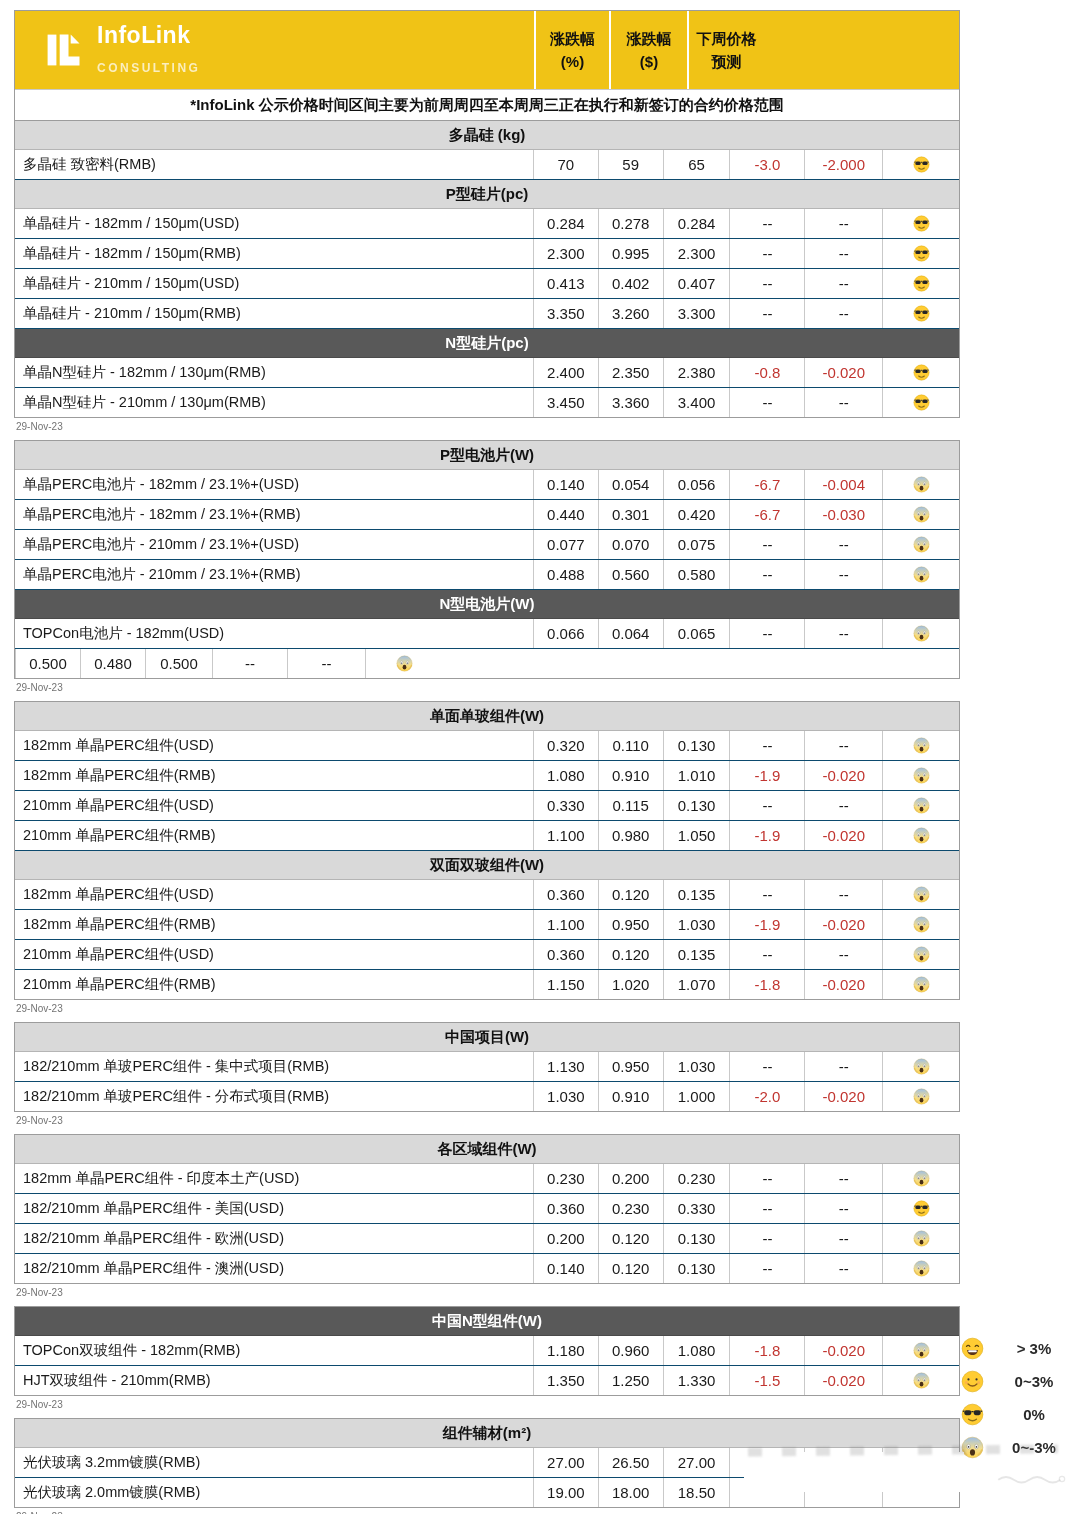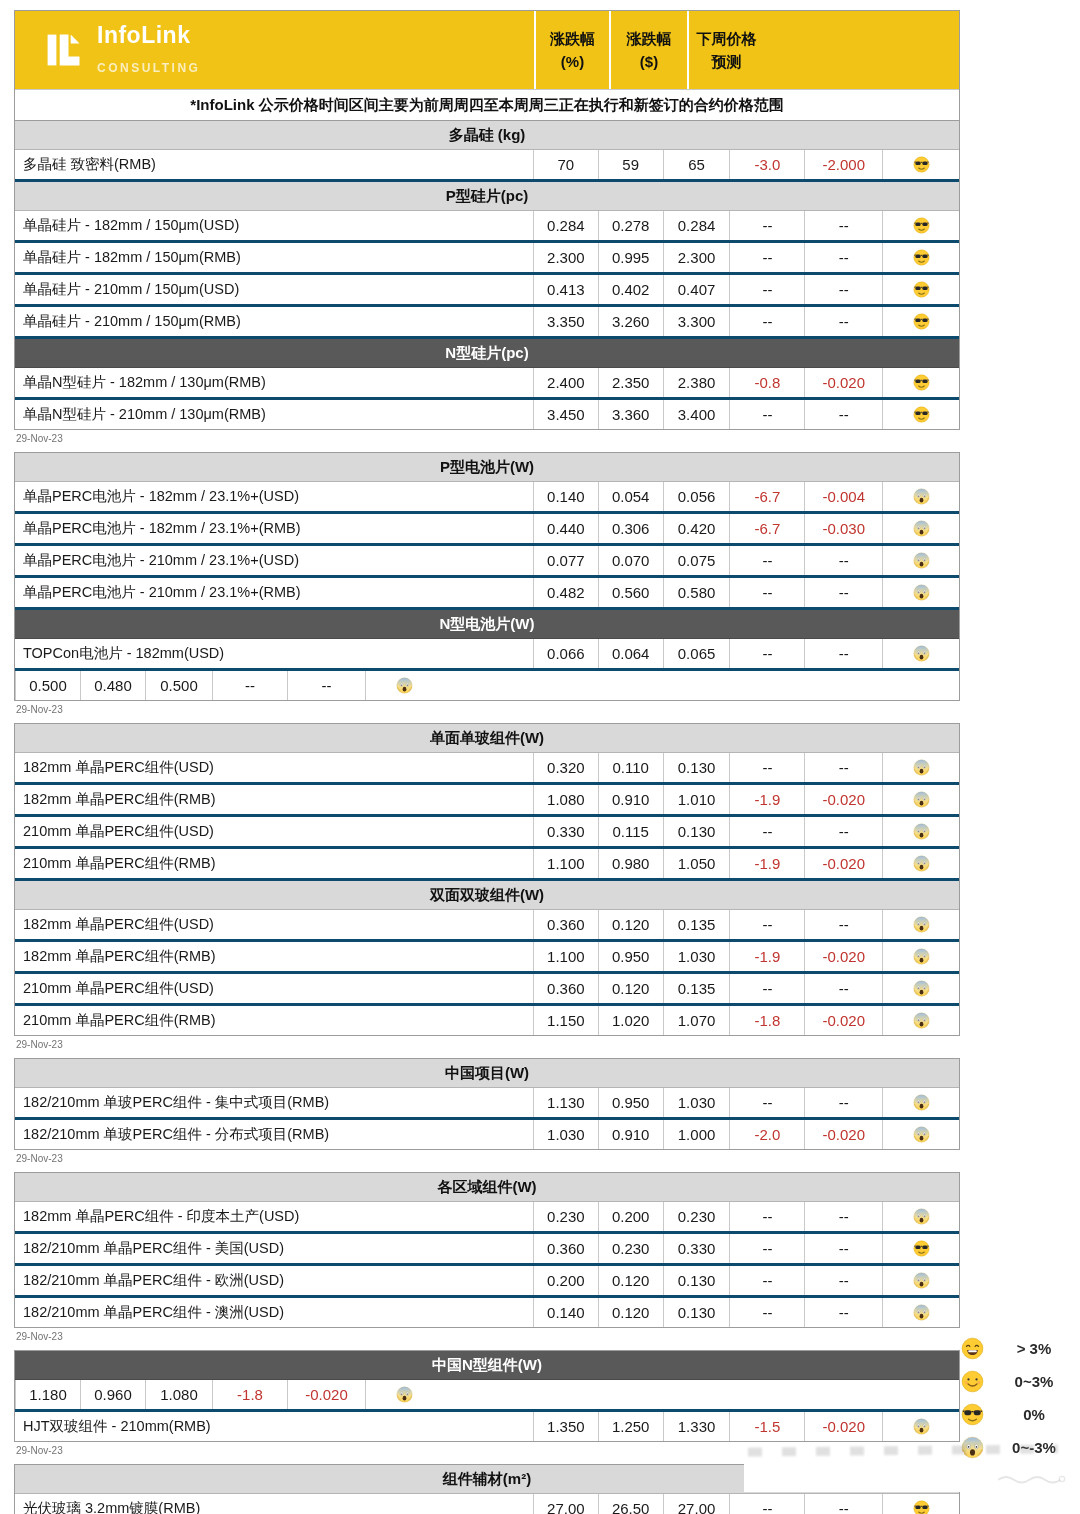--- a/index.html
+++ b/index.html
@@ -21,21 +21,21 @@
   .logo-cell{flex-direction:row;justify-content:flex-start;align-items:center;padding-left:26px;gap:12px;}
   .brand-text{display:flex;flex-direction:column;}
   .brand-name{font-size:23px;font-weight:bold;color:#fff;letter-spacing:.5px;line-height:1.05;}
   .brand-sub{font-size:12px;color:rgba(255,255,255,.72);letter-spacing:2.5px;margin-top:12px;}
   .note-row{height:30px;display:flex;align-items:center;justify-content:center;
             font-weight:bold;font-size:15px;background:#fff;color:#111;border-top:1px solid #c9c9c9;}
   
   .section-title{height:28px;background:#D9D9D9;display:flex;align-items:center;justify-content:center;
                  font-weight:bold;font-size:15px;color:#111;border-bottom:1px solid #b5b5b5;}
   .section-title.dark{background:#595959;color:#fff;border-bottom:1px solid #4a4a4a;}
-  .row{display:flex;height:29px;background:#fff;border-bottom:3px solid #0c4a6e;}
+  .row{display:flex;height:29px;background:#fff;border-bottom:1px solid #0c4a6e;}
   .block .row:last-child{border-bottom:none;}
   .cell{box-sizing:border-box;display:flex;align-items:center;justify-content:center;
         font-size:15px;color:#1a1a1a;border-left:1px solid #c9c9c9;}
   .cell.c-name{justify-content:flex-start;padding-left:8px;border-left:none;font-size:14.5px;}
   .neg{color:#C13530;}
   .date{margin:2px 0 6px 2px;font-size:10px;color:#737373;height:14px;line-height:14px;}
   .em{width:17px;height:17px;display:block;}
   
   .legend{position:absolute;left:960px;top:1332px;width:114px;}
   .legend-item{display:flex;align-items:center;height:33px;}
@@ -236,21 +236,21 @@
     <circle cx="6.6" cy="9.5" r="0.7" fill="#333"></circle>
                 <circle cx="13.4" cy="9.5" r="0.7" fill="#333"></circle>
     <ellipse cx="10" cy="14.3" rx="2.2" ry="2.7" fill="#4a2f15"></ellipse>
     <path d="M1.8 12.2c.7 2.4 1.9 3.6 3.2 4.4M18.2 12.2c-.7 2.4-1.9 3.6-3.2 4.4" stroke="#E8C35B" stroke-width="1.5" fill="none" stroke-linecap="round"></path>
               </svg>
             </div>
   </div>
           <div class="row">
     <div class="cell c-name">单晶PERC电池片 - 182mm / 23.1%+(RMB)</div>
     <div class="cell" style="width:65px">0.440</div>
-    <div class="cell" style="width:65px">0.306</div>
+    <div class="cell" style="width:65px">0.301</div>
     <div class="cell" style="width:67px">0.420</div>
     <div class="cell neg" style="width:75px">-6.7</div>
     <div class="cell neg" style="width:78px">-0.030</div>
     <div class="cell" style="width:77px">
               <svg class="em" viewBox="0 0 20 20">
     <circle cx="10" cy="10" r="9" fill="url(#sgrad)" stroke="#C9A94E" stroke-width="0.4"></circle>
     <ellipse cx="6.6" cy="9.2" rx="1.5" ry="2" fill="#fff" stroke="#6a6a6a" stroke-width="0.3"></ellipse>
     <ellipse cx="13.4" cy="9.2" rx="1.5" ry="2" fill="#fff" stroke="#6a6a6a" stroke-width="0.3"></ellipse>
     <circle cx="6.6" cy="9.5" r="0.7" fill="#333"></circle>
                 <circle cx="13.4" cy="9.5" r="0.7" fill="#333"></circle>
@@ -273,21 +273,21 @@
     <ellipse cx="13.4" cy="9.2" rx="1.5" ry="2" fill="#fff" stroke="#6a6a6a" stroke-width="0.3"></ellipse>
     <circle cx="6.6" cy="9.5" r="0.7" fill="#333"></circle>
                 <circle cx="13.4" cy="9.5" r="0.7" fill="#333"></circle>
     <ellipse cx="10" cy="14.3" rx="2.2" ry="2.7" fill="#4a2f15"></ellipse>
     <path d="M1.8 12.2c.7 2.4 1.9 3.6 3.2 4.4M18.2 12.2c-.7 2.4-1.9 3.6-3.2 4.4" stroke="#E8C35B" stroke-width="1.5" fill="none" stroke-linecap="round"></path>
               </svg>
             </div>
   </div>
           <div class="row">
     <div class="cell c-name">单晶PERC电池片 - 210mm / 23.1%+(RMB)</div>
-    <div class="cell" style="width:65px">0.482</div>
+    <div class="cell" style="width:65px">0.488</div>
     <div class="cell" style="width:65px">0.560</div>
     <div class="cell" style="width:67px">0.580</div>
     <div class="cell" style="width:75px">--</div>
     <div class="cell" style="width:78px">--</div>
     <div class="cell" style="width:77px">
               <svg class="em" viewBox="0 0 20 20">
     <circle cx="10" cy="10" r="9" fill="url(#sgrad)" stroke="#C9A94E" stroke-width="0.4"></circle>
     <ellipse cx="6.6" cy="9.2" rx="1.5" ry="2" fill="#fff" stroke="#6a6a6a" stroke-width="0.3"></ellipse>
     <ellipse cx="13.4" cy="9.2" rx="1.5" ry="2" fill="#fff" stroke="#6a6a6a" stroke-width="0.3"></ellipse>
     <circle cx="6.6" cy="9.5" r="0.7" fill="#333"></circle>
@@ -610,20 +610,21 @@
     <ellipse cx="10" cy="14.3" rx="2.2" ry="2.7" fill="#4a2f15"></ellipse>
     <path d="M1.8 12.2c.7 2.4 1.9 3.6 3.2 4.4M18.2 12.2c-.7 2.4-1.9 3.6-3.2 4.4" stroke="#E8C35B" stroke-width="1.5" fill="none" stroke-linecap="round"></path>
               </svg>
             </div>
   </div>
         </div>
         <div class="date">29-Nov-23</div>
         <div class="block body-block">
           <div class="section-title dark">中国N型组件(W)</div>
           <div class="row">
+    <div class="cell c-name">TOPCon双玻组件 - 182mm(RMB)</div>
     <div class="cell" style="width:65px">1.180</div>
     <div class="cell" style="width:65px">0.960</div>
     <div class="cell" style="width:67px">1.080</div>
     <div class="cell neg" style="width:75px">-1.8</div>
     <div class="cell neg" style="width:78px">-0.020</div>
     <div class="cell" style="width:77px">
               <svg class="em" viewBox="0 0 20 20">
     <circle cx="10" cy="10" r="9" fill="url(#sgrad)" stroke="#C9A94E" stroke-width="0.4"></circle>
     <ellipse cx="6.6" cy="9.2" rx="1.5" ry="2" fill="#fff" stroke="#6a6a6a" stroke-width="0.3"></ellipse>
     <ellipse cx="13.4" cy="9.2" rx="1.5" ry="2" fill="#fff" stroke="#6a6a6a" stroke-width="0.3"></ellipse>

